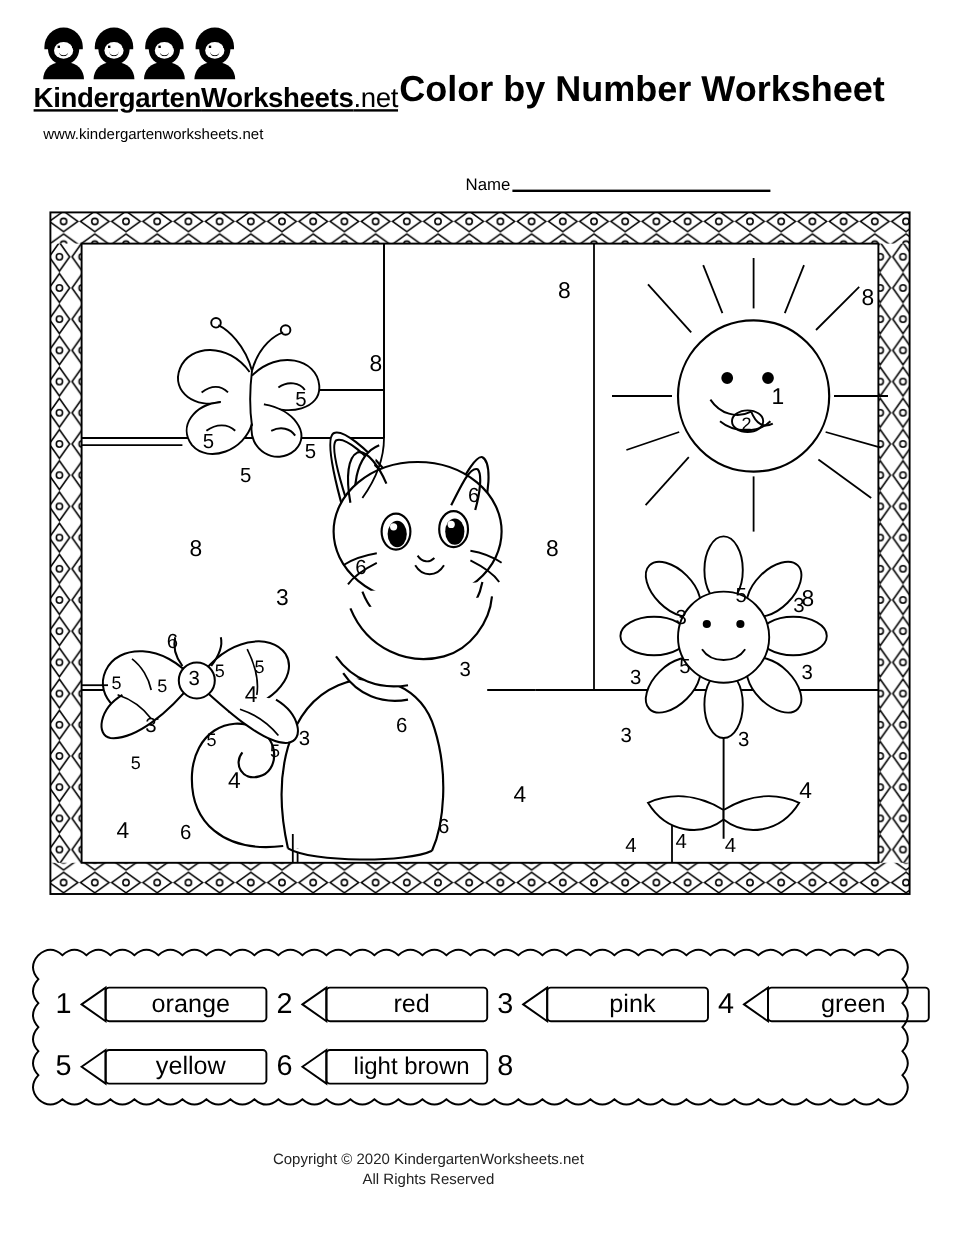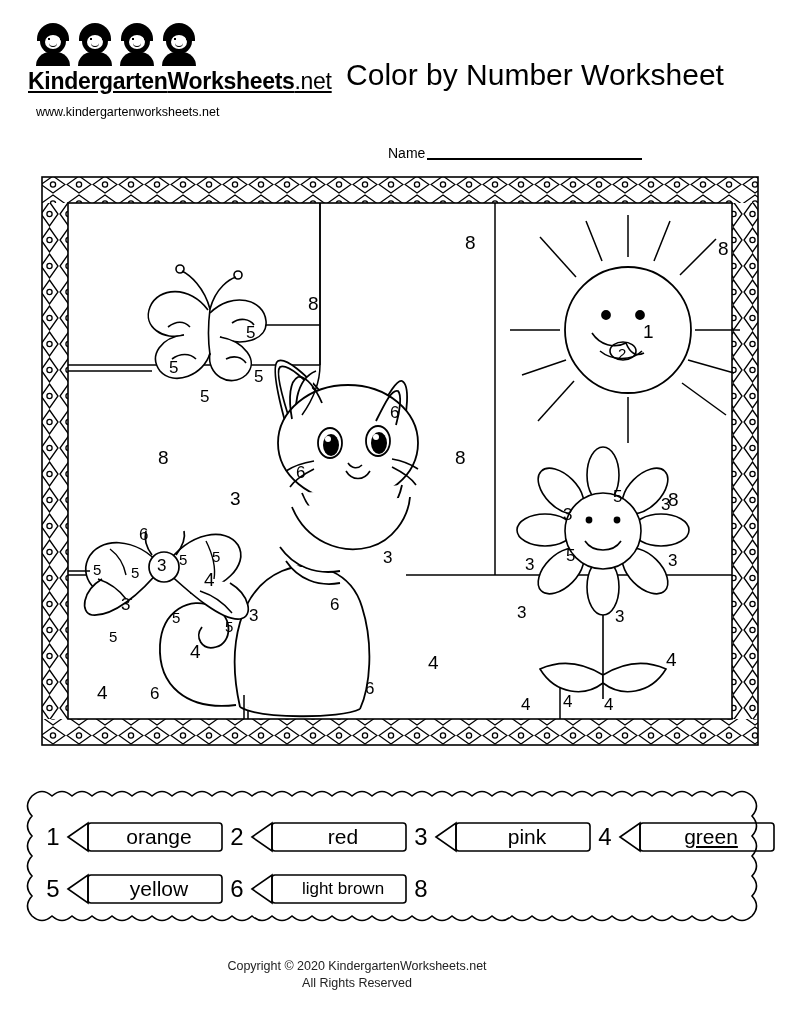--- a/index.html
+++ b/index.html
@@ -114,21 +114,21 @@
     color: #000;
     white-space: nowrap;
   }
   .title {
     position: absolute;
     left: 290px;
     top: 36px;
     width: 490px;
     text-align: center;
     font-size: 30px;
-    font-weight: normal;
+    font-weight: bold;
     letter-spacing: 0px;
   }
   .name-line {
     position: absolute;
     left: 388px;
     top: 118px;
     width: 360px;
     text-align: left;
     font-size: 14px;
   }
@@ -538,21 +538,21 @@
           </div>
         </div>
 
         <div class="legend-item" style="width:190px;">
           <div class="legend-num">4</div>
           <div class="crayon" style="width:158px;">
             <svg width="158" height="38" viewBox="0 0 158 38" xmlns="http://www.w3.org/2000/svg">
               <path d="M2 19 L22 5 L22 33 Z" fill="none" stroke="#000" stroke-width="1.6"></path>
               <rect x="22" y="5" width="134" height="28" rx="3" fill="none" stroke="#000" stroke-width="1.6"></rect>
             </svg>
-            <div class="crayon-label" style="width:118px;text-decoration:underline;">green</div>
+            <div class="crayon-label" style="width:118px;">green</div>
           </div>
         </div>
       </div>
 
       <div class="legend-row">
         <div class="legend-item" style="width:190px;">
           <div class="legend-num">5</div>
           <div class="crayon" style="width:158px;">
             <svg width="158" height="38" viewBox="0 0 158 38" xmlns="http://www.w3.org/2000/svg">
               <path d="M2 19 L22 5 L22 33 Z" fill="none" stroke="#000" stroke-width="1.6"></path>
@@ -562,21 +562,21 @@
           </div>
         </div>
 
         <div class="legend-item" style="width:190px;">
           <div class="legend-num">6</div>
           <div class="crayon" style="width:158px;">
             <svg width="158" height="38" viewBox="0 0 158 38" xmlns="http://www.w3.org/2000/svg">
               <path d="M2 19 L22 5 L22 33 Z" fill="none" stroke="#000" stroke-width="1.6"></path>
               <rect x="22" y="5" width="134" height="28" rx="3" fill="none" stroke="#000" stroke-width="1.6"></rect>
             </svg>
-            <div class="crayon-label" style="width:118px;font-size:17px;">light brown</div>
+            <div class="crayon-label" style="width:118px;font-size:20px;">light brown</div>
           </div>
         </div>
 
         <div class="legend-item" style="width:190px;">
           <div class="legend-num">8</div>
         </div>
 
         <div class="legend-item" style="width:190px;"></div>
       </div>
 

